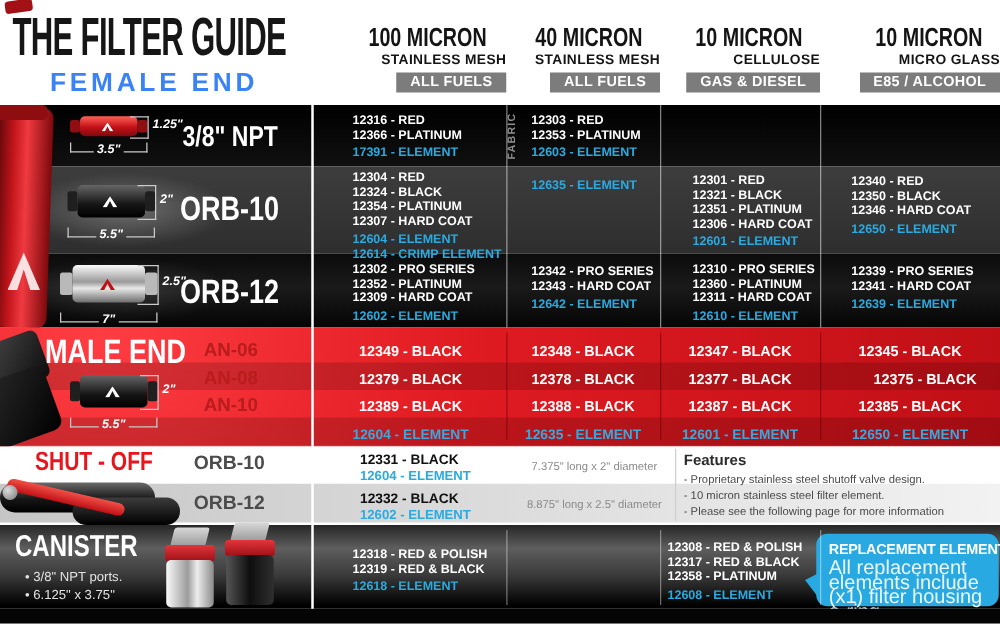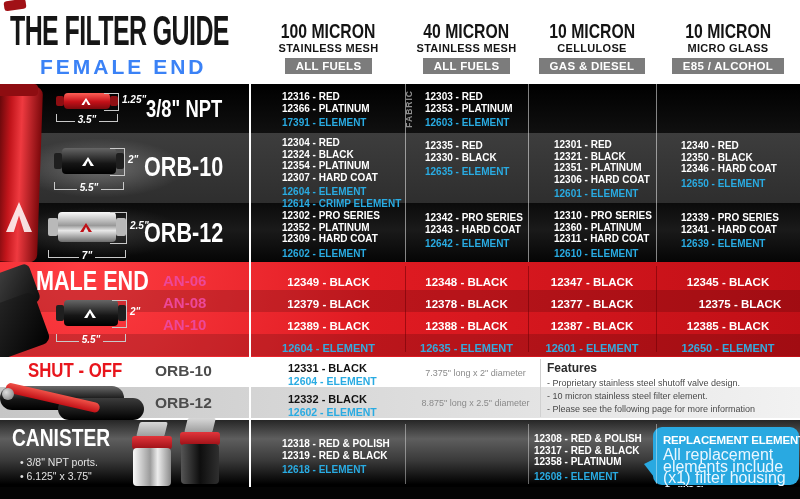--- a/index.html
+++ b/index.html
@@ -11,21 +11,21 @@
   .condM{display:inline-block;transform:scaleX(.8);transform-origin:0 50%;white-space:nowrap;}
 
   
   .c0{left:252px;width:153px}.c1{left:405px;width:123px}.c2{left:528px;width:128px}.c3{left:656px;width:144px}
   .p0{padding-left:30px;box-sizing:border-box}.p1{padding-left:20px;box-sizing:border-box}
   .p2{padding-left:26px;box-sizing:border-box}.p3{padding-left:25px;box-sizing:border-box}
 
   .title{left:10px;top:6px;font-size:43px;font-weight:700;color:#161616;letter-spacing:-1px;}
   .subtitle{left:40px;top:55px;font-size:21px;font-weight:700;color:#3b82f6;letter-spacing:3px;}
 
-  .hdr{top:20px;text-align:center;color:#141414;}
+  .hdr{top:20px;text-align:right;color:#141414;}
   .hdr .h1{font-size:21px;font-weight:700;line-height:22px;}
   .hdr .h2{font-size:11px;font-weight:700;letter-spacing:.3px;margin-top:0;}
   .hdr .badge{display:inline-block;margin-top:4px;background:#7c7c7c;color:#fff;
               font-size:11.5px;font-weight:700;padding:2px 11px;letter-spacing:.3px;}
 
   
   .rowbg{left:0;width:800px;}
   .row1{top:84px;height:49px;background:linear-gradient(180deg,#000,#101010);}
   .row2{top:133px;height:70px;background:linear-gradient(180deg,#3d3d3d,#2e2e2e);}
   .row3{top:203px;height:59px;background:linear-gradient(180deg,#0b0b0b,#1a1a1a 45%,#050505);}
@@ -36,21 +36,21 @@
   .lines{white-space:pre-line;color:#fff;font-weight:700;font-size:10px;line-height:11.5px;}
   .el{color:#29abe2;margin-top:3px;}
   .fabric{left:404px;top:90px;color:#8f8f8f;font-size:8.5px;font-weight:700;letter-spacing:1px;
           writing-mode:vertical-rl;transform:rotate(180deg);}
 
   
   .malebg{left:0;top:262px;width:800px;height:95px;
           background:radial-gradient(circle at 10% 0%,#ff3d42,#e01b22 40%,#c00f16 100%);}
   .mstripe{left:0;width:800px;background:rgba(0,0,0,.16);}
   .mlabel{left:36px;top:266px;font-size:27px;font-weight:700;color:#fff;}
-  .anlbl{left:163px;width:70px;color:#ec4899;font-weight:700;font-size:15px;}
+  .anlbl{left:163px;width:70px;color:#b91c1c;font-weight:700;font-size:15px;}
   .mcell{position:absolute;height:18px;display:flex;align-items:center;justify-content:center;
          color:#fff;font-weight:700;font-size:11.5px;}
   .mcell.elm{color:#35aade;font-size:11px;}
 
   
   .so-stripe{left:0;top:387px;width:800px;height:31px;background:linear-gradient(90deg,#c6c6c6,#f2f2f2);}
   .so-title{left:28px;top:358px;font-size:21px;font-weight:700;color:#e8151c;}
   .so-lbl{color:#4c4c4c;font-weight:700;font-size:15.5px;left:155px;}
   .so-part{font-size:11px;font-weight:700;color:#111;}
   .so-el{font-size:10.5px;font-weight:700;color:#29abe2;}
@@ -198,22 +198,20 @@
 
   <div class="cell c0 p0" style="top:137px;">
     <div class="lines">12304 - RED
 12324 - BLACK
 12354 - PLATINUM
 12307 - HARD COAT</div>
     <div class="lines el">12604 - ELEMENT
 12614 - CRIMP ELEMENT</div>
   </div>
   <div class="cell c1 p1" style="top:140px;">
-    <div class="lines">12335 - RED
-12330 - BLACK</div>
     <div class="lines el">12635 - ELEMENT</div>
   </div>
   <div class="cell c2 p2" style="top:139px;">
     <div class="lines">12301 - RED
 12321 - BLACK
 12351 - PLATINUM
 12306 - HARD COAT</div>
     <div class="lines el">12601 - ELEMENT</div>
   </div>
   <div class="cell c3 p3" style="top:140px;">

